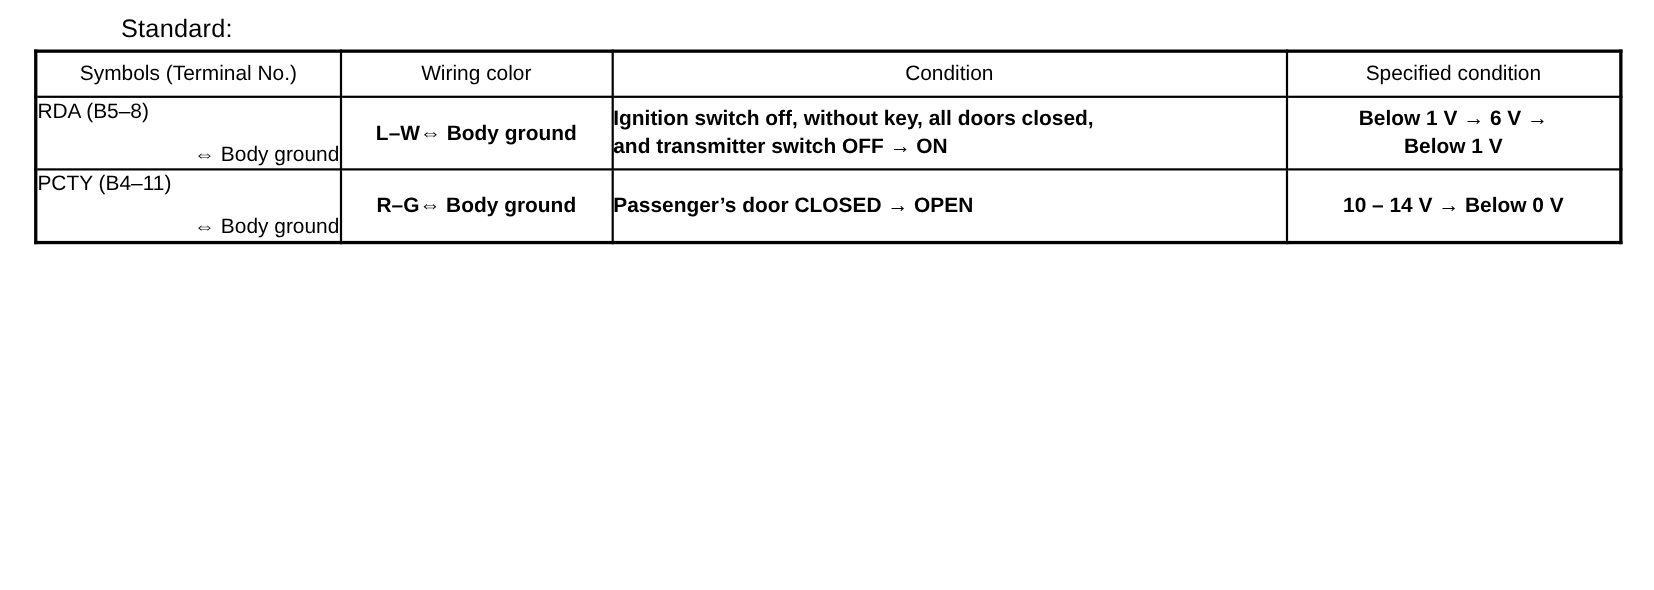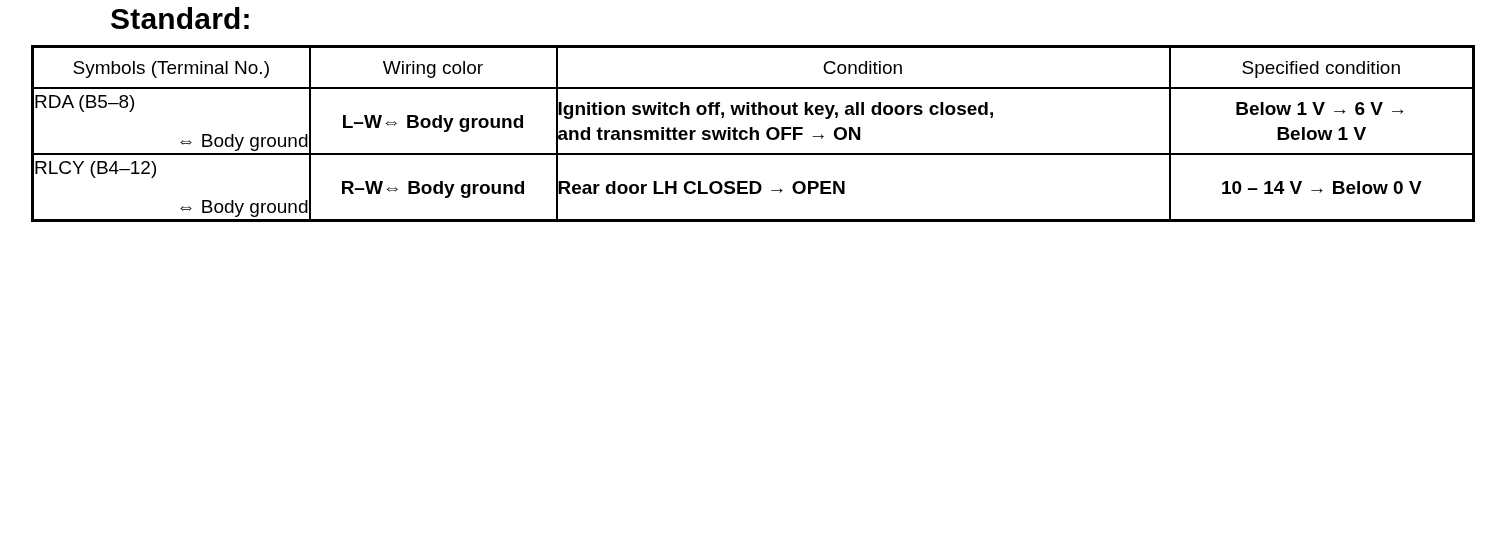--- a/index.html
+++ b/index.html
@@ -15,23 +15,23 @@
     overflow: hidden;
   }
   .page {
     position: relative;
     width: 1504px;
     height: 536px;
   }
   .heading {
     position: absolute;
     left: 110px;
-    top: 2px;
-    font-size: 30px;
-    font-weight: bold;
+    top: 13px;
+    font-size: 23px;
+    font-weight: normal;
     letter-spacing: 0.2px;
     white-space: nowrap;
   }
   .table-wrap {
     position: absolute;
     left: 31px;
     top: 45px;
     width: 1171px;
     border-radius: 26px;
   }
@@ -140,34 +140,34 @@
             <span class="cond-line">Ignition switch off, without key, all doors closed,</span>
             <span class="cond-line">and transmitter switch OFF → ON</span>
           </td>
           <td class="cell-specified">
             <span class="spec-line">Below 1 V → 6 V →</span>
             <span class="spec-line">Below 1 V</span>
           </td>
         </tr>
 
 
-
         <tr>
           <td class="cell-symbols">
-            <span class="sym-line1">RLCY (B4–12)</span>
+            <span class="sym-line1">PCTY (B4–11)</span>
             <span class="sym-line2">⇔ Body ground</span>
           </td>
-          <td class="cell-wiring">R–W⇔ Body ground</td>
+          <td class="cell-wiring">R–G⇔ Body ground</td>
           <td class="cell-condition">
-            <span class="cond-line">Rear door LH CLOSED → OPEN</span>
+            <span class="cond-line">Passenger’s door CLOSED → OPEN</span>
           </td>
           <td class="cell-specified">
             <span class="spec-line">10 – 14 V → Below 0 V</span>
           </td>
         </tr>
+
 
 
 
       </tbody>
     </table>
   </div>
 
 </div>
 
 </body></html>

